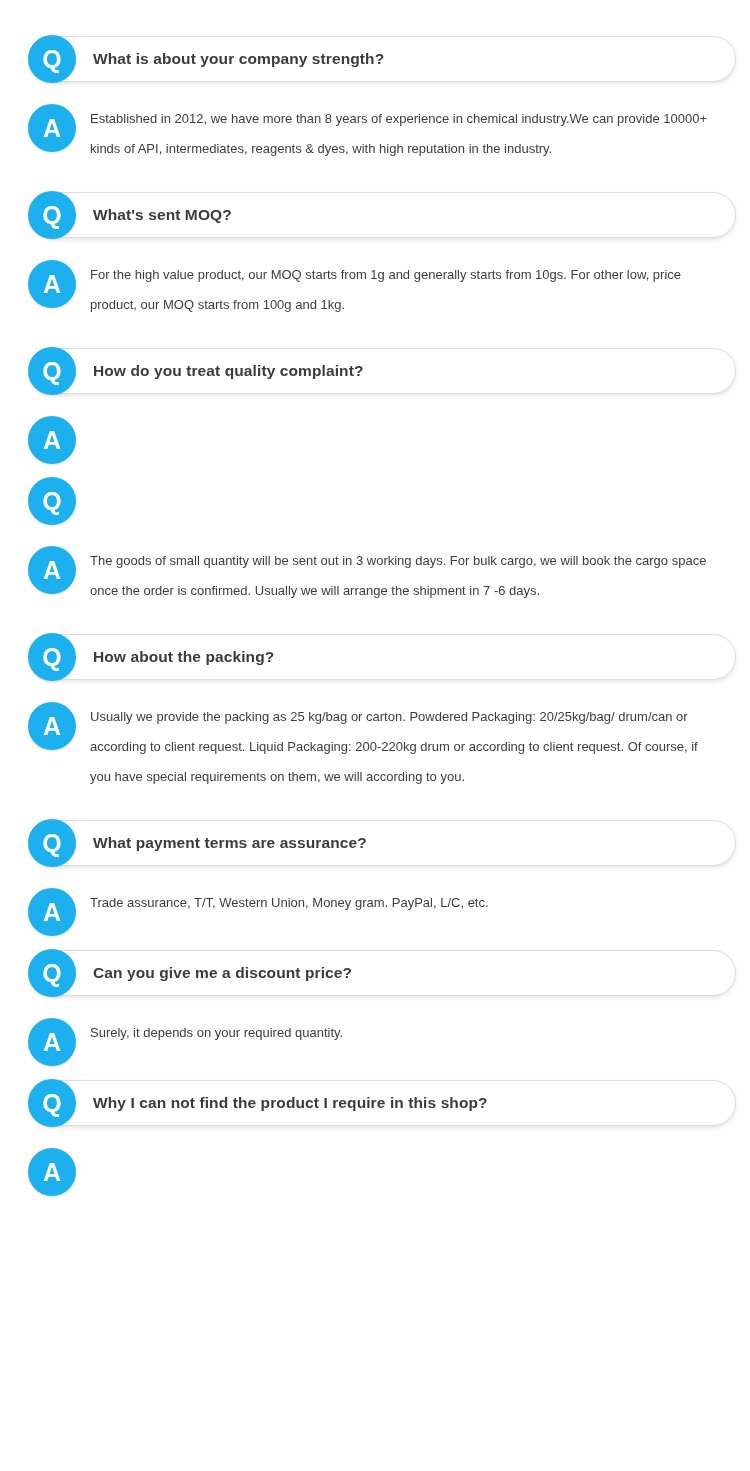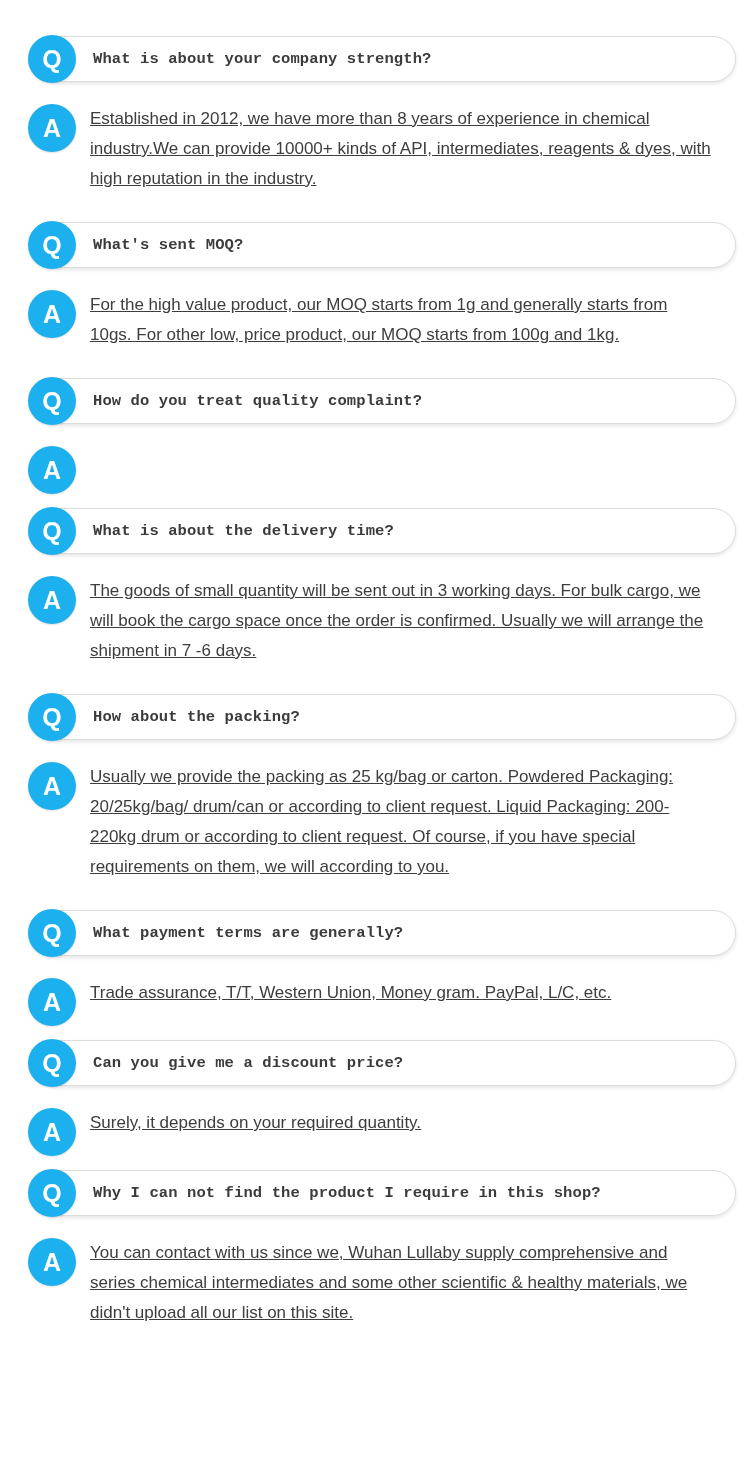--- a/index.html
+++ b/index.html
@@ -40,21 +40,20 @@
     display: flex;
     align-items: center;
     padding: 6px 24px 6px 56px;
   }
   .q-text {
     font-size: 15.5px;
     font-weight: bold;
     color: #3b3b3b;
     line-height: 1.3;
     letter-spacing: 0.1px;
-    font-family: Liberation Mono, monospace;
   }
   .badge {
     position: absolute;
     left: 0;
     top: 50%;
     transform: translateY(-50%);
     width: 48px;
     height: 48px;
     border-radius: 50%;
     background: #1cb0ef;
@@ -82,25 +81,24 @@
     position: absolute;
     left: 14px;
     top: 14px;
     transform: none;
     width: 48px;
     height: 48px;
   }
   .a-text {
     margin-left: 76px;
     margin-right: 24px;
-    font-size: 17px;
+    font-size: 13px;
     line-height: 30px;
     color: #3d3d3d;
     padding-top: 6px;
-    text-decoration: underline;
   }
 </style>
 </head>
 <body>
 
 <div class="faq-wrap">
 
   <div class="faq-item">
     <div class="q-row">
       <div class="badge q-badge">Q</div>
@@ -135,23 +133,20 @@
       </div>
     </div>
     <div class="a-row">
       <div class="badge a-badge">A</div>
     </div>
   </div>
 
   <div class="faq-item">
     <div class="q-row">
       <div class="badge q-badge">Q</div>
-      <div class="q-bubble">
-        <span class="q-text">What is about the delivery time?</span>
-      </div>
     </div>
     <div class="a-row">
       <div class="badge a-badge">A</div>
       <div class="a-text">The goods of small quantity will be sent out in 3 working days. For bulk cargo, we will book the cargo space once the order is confirmed. Usually we will arrange the shipment in 7 -6 days.</div>
     </div>
   </div>
 
   <div class="faq-item">
     <div class="q-row">
       <div class="badge q-badge">Q</div>
@@ -162,21 +157,21 @@
     <div class="a-row">
       <div class="badge a-badge">A</div>
       <div class="a-text">Usually we provide the packing as 25 kg/bag or carton. Powdered Packaging: 20/25kg/bag/ drum/can or according to client request. Liquid Packaging: 200-220kg drum or according to client request. Of course, if you have special requirements on them, we will according to you.</div>
     </div>
   </div>
 
   <div class="faq-item">
     <div class="q-row">
       <div class="badge q-badge">Q</div>
       <div class="q-bubble">
-        <span class="q-text">What payment terms are generally?</span>
+        <span class="q-text">What payment terms are assurance?</span>
       </div>
     </div>
     <div class="a-row">
       <div class="badge a-badge">A</div>
       <div class="a-text">Trade assurance, T/T, Western Union, Money gram. PayPal, L/C, etc.</div>
     </div>
   </div>
 
   <div class="faq-item">
     <div class="q-row">
@@ -193,17 +188,16 @@
 
   <div class="faq-item">
     <div class="q-row">
       <div class="badge q-badge">Q</div>
       <div class="q-bubble">
         <span class="q-text">Why I can not find the product I require in this shop?</span>
       </div>
     </div>
     <div class="a-row">
       <div class="badge a-badge">A</div>
-      <div class="a-text">You can contact with us since we, Wuhan Lullaby supply comprehensive and series chemical intermediates and some other scientific &amp; healthy materials, we didn't upload all our list on this site.</div>
     </div>
   </div>
 
 </div>
 
 </body></html>

